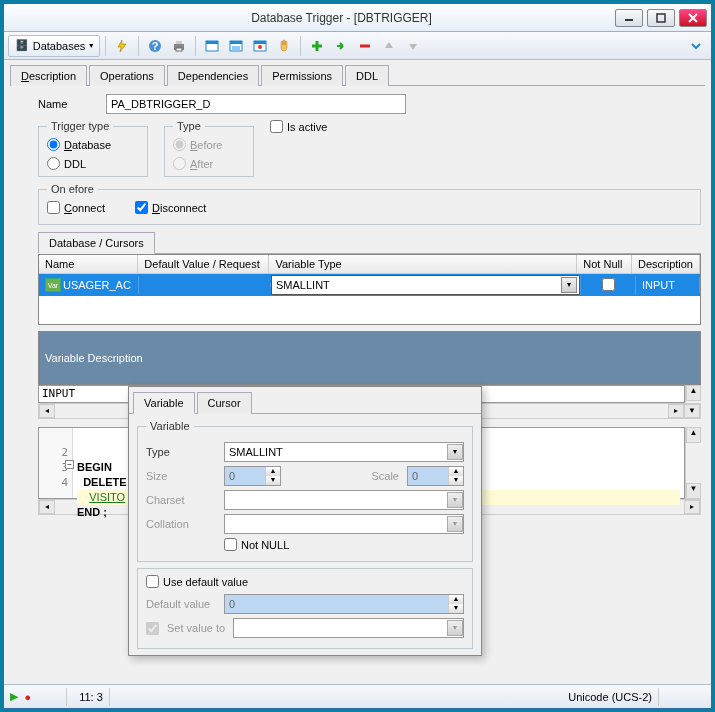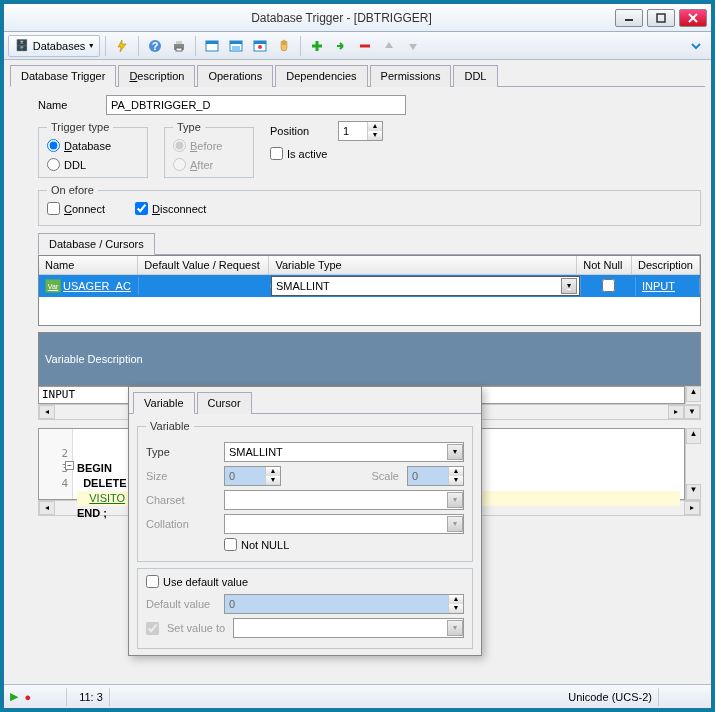--- a/index.html
+++ b/index.html
@@ -28,21 +28,21 @@
   input[type=radio], input[type=checkbox] { margin: 0; }
   .spinner { display: flex; align-items: center; border: 1px solid #999; height: 20px; background: #fff; }
   .spinner input { border: none; width: 28px; text-align: left; padding: 0 4px; outline: none; }
   .spin-btns { display: flex; flex-direction: column; border-left: 1px solid #ccc; }
   .spin-btns div { width: 14px; height: 9px; background: linear-gradient(#fff,#ddd); text-align: center; line-height: 8px; font-size: 7px; cursor: pointer; }
   .subtabs { display: flex; border-bottom: 1px solid #aab; margin-top: 6px; }
   .section-title { background: #6a8aa8; color: #fff; padding: 20px 6px; font-size: 11px; border: 1px solid #888; }
   .grid { border: 1px solid #888; background: #fff; }
   .grid-head { display: flex; background: linear-gradient(#fdfdfd,#e8e8e8); border-bottom: 1px solid #ccc; }
   .grid-head > div { padding: 3px 6px; border-right: 1px solid #ccc; }
-  .grid-row { display: flex; background: #1e88e5; color: #fff; align-items: center; height: 22px; text-decoration: underline; }
+  .grid-row { display: flex; background: #1e88e5; color: #fff; align-items: center; height: 22px; }
   .grid-row > div { padding: 2px 6px; border-right: 1px solid rgba(255,255,255,0.2); overflow: hidden; white-space: nowrap; }
   .var-icon { width: 16px; height: 14px; background: #6ab04c; border: 1px solid #3a7; display: inline-flex; align-items: center; justify-content: center; font-size: 7px; color: #fff; margin-right: 2px; }
   .dd-field { display: flex; align-items: center; justify-content: space-between; background: #fff; color: #000; border: 1px solid #555; height: 20px; padding: 0 2px 0 4px; }
   .dd-field .arrow { width: 16px; height: 16px; background: linear-gradient(#f0f0f0,#d0d0d0); border: 1px solid #888; text-align: center; font-size: 8px; line-height: 14px; }
   .scroll-h { height: 16px; background: #f0f0f0; border: 1px solid #ccc; display: flex; align-items: center; }
   .scroll-h .sbtn { width: 16px; height: 14px; background: #e8e8e8; border: 1px solid #ccc; text-align: center; font-size: 8px; line-height: 12px; }
   .scroll-h .track { flex: 1; }
   .desc-box { background: #fff; border: 1px solid #999; height: 18px; font-family: Consolas, monospace; padding: 1px 3px; }
   .code-area { display: flex; border: 1px solid #999; background: #fff; height: 72px; }
   .gutter { width: 34px; background: #f8f8f8; border-right: 1px solid #ddd; font-family: Consolas, monospace; color: #888; text-align: right; padding: 2px 4px; line-height: 15px; }
@@ -180,21 +180,20 @@
     <div style="flex:1"></div>
     <div class="tb-btn">
         <svg width="14" height="14">
           <path d="M3 5 L7 9 L11 5" stroke="#28c" stroke-width="2" fill="none"></path>
         </svg>
       </div>
   </div>
 
   <div class="content">
     <div class="tabs">
-      <div class="tab active">Database Trigger</div>
       <div class="tab"><span class="u">D</span>escription</div>
       <div class="tab">Operations</div>
       <div class="tab">Dependencies</div>
       <div class="tab">Permissions</div>
       <div class="tab">DDL</div>
     </div>
 
     <div class="form-area">
       <div class="row">
         <span class="lbl">Name</span>
@@ -218,30 +217,20 @@
           <div class="radio" style="color:#999">
               <input type="radio" disabled="" checked="" style="">
               <span><span class="u">B</span>efore</span>
             </div>
           <div class="radio" style="color:#999;margin-top:6px">
               <input type="radio" disabled="" style="">
               <span><span class="u">A</span>fter</span>
             </div>
         </fieldset>
         <div>
-          <div class="row">
-            <span class="lbl">Position</span>
-            <div class="spinner">
-              <input value="1" style="">
-              <div class="spin-btns">
-                  <div>▲</div>
-                  <div>▼</div>
-                </div>
-            </div>
-          </div>
           <div class="check">
               <input type="checkbox" style="">
               <span>Is active</span>
             </div>
         </div>
       </div>
 
       <fieldset style="margin-top:6px">
         <legend>On efore</legend>
         <div class="row" style="gap:30px;margin-bottom:4px">

